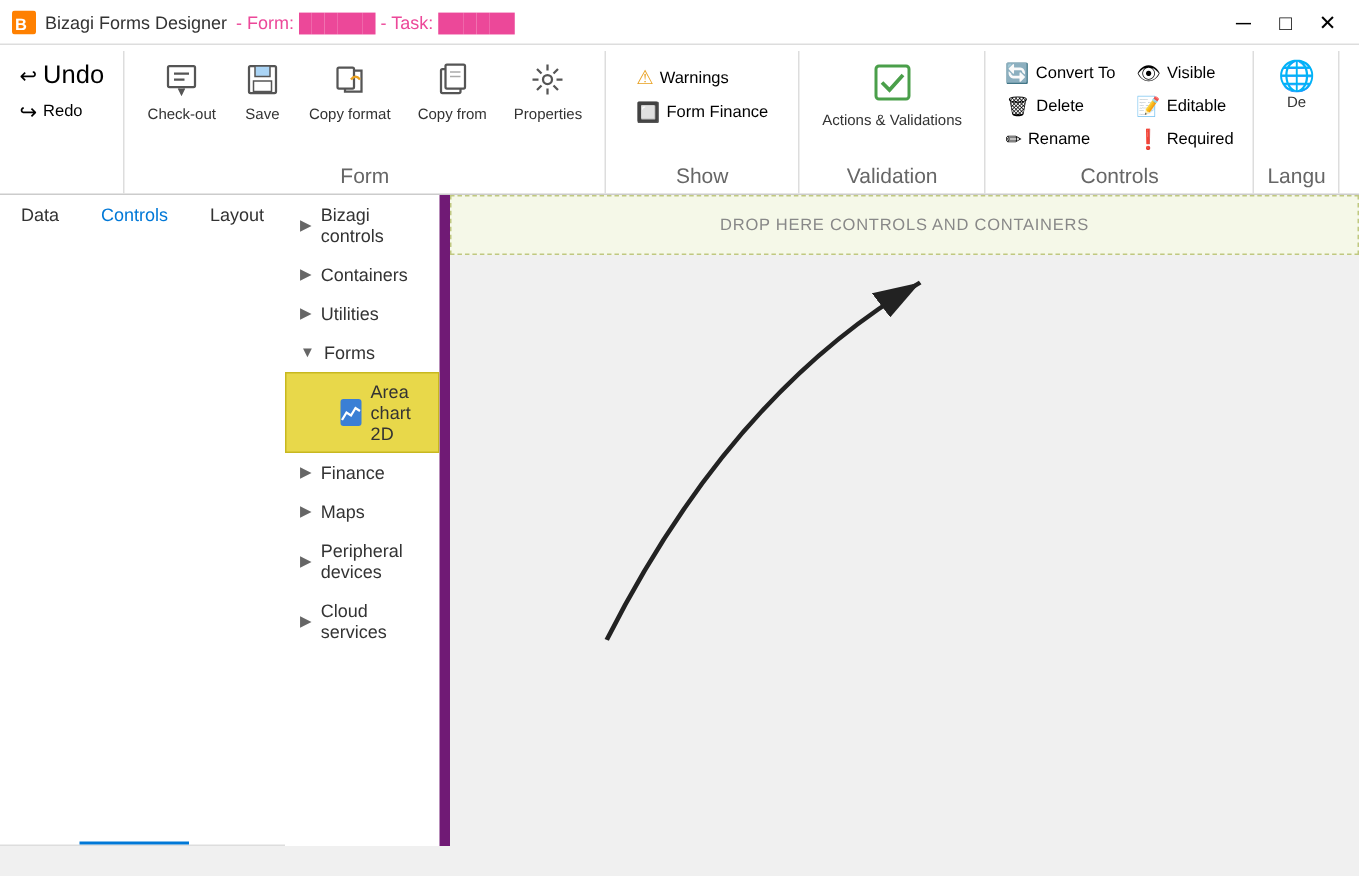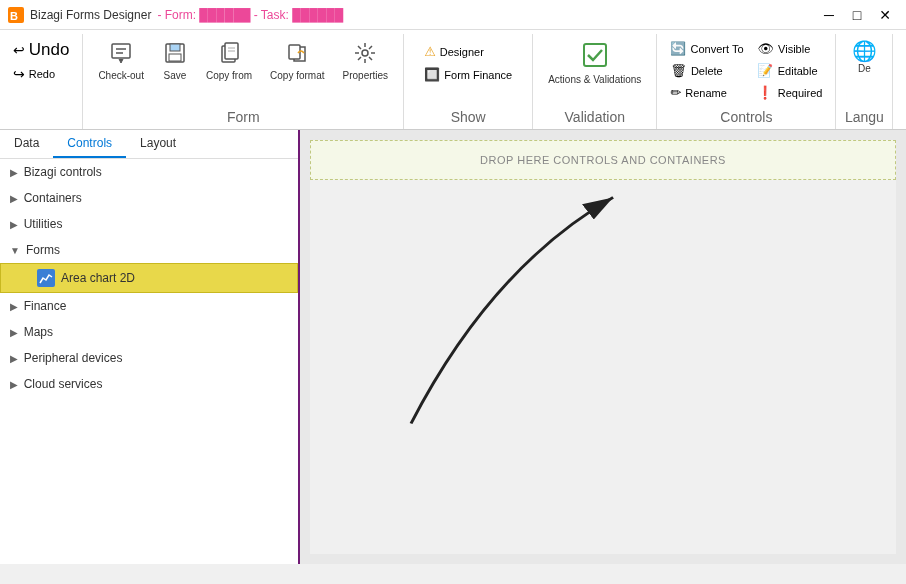--- a/index.html
+++ b/index.html
@@ -25,38 +25,38 @@
     .ribbon-btn .icon { font-size: 20px; line-height: 1; color: #555; }
     .ribbon-btn .label { font-size: 10px; color: #333; text-align: center; white-space: nowrap; }
     .ribbon-btn-small { display: flex; align-items: center; gap: 4px; padding: 2px 4px; cursor: pointer; border: 1px solid transparent; border-radius: 2px; white-space: nowrap; font-size: 11px; }
     .undo-redo { display: flex; flex-direction: column; gap: 2px; }
     .undo-btn { display: flex; align-items: center; gap: 4px; padding: 1px 4px; cursor: pointer; border: 1px solid transparent; border-radius: 2px; }
 
     
     .main { display: flex; height: calc(584px - 30px - 120px); }
 
     
-    .sidebar { width: 300px; background: #fff; border-right: 2px solid #701a75; display: flex; flex-direction: column; overflow: hidden; }
+    .sidebar { width: 300px; background: #fff; border-right: 7px solid #701a75; display: flex; overflow: hidden; }
     .sidebar-tabs { display: flex; border-bottom: 1px solid #ddd; }
     .sidebar-tab { padding: 6px 14px; cursor: pointer; font-size: 12px; color: #333; border-bottom: 2px solid transparent; }
     .sidebar-tab.active { border-bottom: 2px solid #0078d7; color: #0078d7; }
     .sidebar-content { flex: 1; overflow-y: auto; }
     .sidebar-category { display: flex; align-items: center; gap: 6px; padding: 6px 10px; cursor: pointer; color: #333; font-size: 12px; font-weight: 500; }
     .sidebar-category .arrow { font-size: 10px; color: #666; }
     .sidebar-sub-item { display: flex; align-items: center; gap: 6px; padding: 5px 10px 5px 36px; cursor: pointer; color: #333; font-size: 12px; }
     .sidebar-sub-item.selected { background: #e8d84a; border: 1px solid #c8b820; }
 
     
     .widget-bar { display: flex; align-items: center; gap: 10px; padding: 6px 10px; border-top: 1px solid #ddd; background: #f8f8f8; }
     .widget-text { font-size: 11px; }
     .widget-title { font-weight: bold; color: #333; }
     .widget-sub { color: #666; }
 
     
-    .canvas-area { flex: 1; background: #e8e8e8; display: flex; flex-direction: column; padding: 10px; overflow: hidden; position: relative; }
+    .canvas-area { flex: 1; background: #e8e8e8; display: flex; flex-direction: column; padding: 0; overflow: hidden; position: relative; }
     .drop-zone { background: #f5f8e8; border: 1px dashed #c0c880; padding: 10px; display: flex; align-items: center; justify-content: center; font-size: 11px; color: #888; letter-spacing: 0.5px; height: 40px; }
     .canvas-content { flex: 1; background: #f0f0f0; margin-top: 0; position: relative; }
 
     
     .arrow-overlay { position: absolute; top: 0; left: 0; width: 100%; height: 100%; pointer-events: none; }
 
     
     .sidebar-content::-webkit-scrollbar { width: 6px; }
     .sidebar-content::-webkit-scrollbar-track { background: #f1f1f1; }
     .sidebar-content::-webkit-scrollbar-thumb { background: #ccc; border-radius: 3px; }
@@ -121,58 +121,58 @@
                 <rect x="3" y="3" width="18" height="18" rx="1" fill="none" stroke="#555" stroke-width="1.5"></rect>
                 <rect x="7" y="3" width="10" height="7" fill="#aad4f5" stroke="#555" stroke-width="1"></rect>
                 <rect x="6" y="13" width="12" height="7" fill="none" stroke="#555" stroke-width="1"></rect>
               </svg>
           </span>
           <span class="label">Save</span>
         </div>
         <div class="ribbon-btn">
           <span class="icon">
             <svg width="24" height="24" viewBox="0 0 24 24">
+                <rect x="4" y="4" width="11" height="14" rx="1" fill="none" stroke="#555" stroke-width="1.5"></rect>
+                <path d="M15 6 L20 6 L20 20 L9 20 L9 18" fill="none" stroke="#555" stroke-width="1.5"></path>
+                <path d="M13 12 Q16 8 19 12" fill="none" stroke="#e8a020" stroke-width="1.5"></path>
+              </svg>
+          </span>
+          <span class="label">Copy format</span>
+        </div>
+        <div class="ribbon-btn">
+          <span class="icon">
+            <svg width="24" height="24" viewBox="0 0 24 24">
                 <rect x="5" y="5" width="13" height="16" rx="1" fill="none" stroke="#555" stroke-width="1.5"></rect>
                 <rect x="8" y="2" width="13" height="16" rx="1" fill="#fff" stroke="#555" stroke-width="1.5"></rect>
                 <line x1="11" y1="7" x2="18" y2="7" stroke="#aaa" stroke-width="1"></line>
                 <line x1="11" y1="10" x2="18" y2="10" stroke="#aaa" stroke-width="1"></line>
               </svg>
           </span>
           <span class="label">Copy from</span>
         </div>
         <div class="ribbon-btn">
           <span class="icon">
             <svg width="24" height="24" viewBox="0 0 24 24">
-                <rect x="4" y="4" width="11" height="14" rx="1" fill="none" stroke="#555" stroke-width="1.5"></rect>
-                <path d="M15 6 L20 6 L20 20 L9 20 L9 18" fill="none" stroke="#555" stroke-width="1.5"></path>
-                <path d="M13 12 Q16 8 19 12" fill="none" stroke="#e8a020" stroke-width="1.5"></path>
-              </svg>
-          </span>
-          <span class="label">Copy format</span>
-        </div>
-        <div class="ribbon-btn">
-          <span class="icon">
-            <svg width="24" height="24" viewBox="0 0 24 24">
                 <circle cx="12" cy="12" r="3" fill="none" stroke="#555" stroke-width="1.5"></circle>
                 <path d="M12 2 L12 6 M12 18 L12 22 M2 12 L6 12 M18 12 L22 12 M5 5 L8 8 M16 16 L19 19 M19 5 L16 8 M8 16 L5 19" stroke="#555" stroke-width="1.5" fill="none"></path>
               </svg>
           </span>
           <span class="label">Properties</span>
         </div>
       </div>
       <div class="ribbon-group-label">Form</div>
     </div>
 
     <div class="ribbon-group">
       <div class="ribbon-group-content">
         <div class="ribbon-btn" style="min-width:80px;">
           <div style="display:flex;flex-direction:column;gap:2px;">
             <div class="ribbon-btn-small">
               <span style="font-size:13px;color:#e8a020;">⚠</span>
-              <span>Designer</span>
+              <span>Warnings</span>
             </div>
             <div class="ribbon-btn-small">
               <span style="font-size:13px;">🔲</span>
               <span>Form Finance</span>
             </div>
           </div>
         </div>
       </div>
       <div class="ribbon-group-label">Show</div>
     </div>

